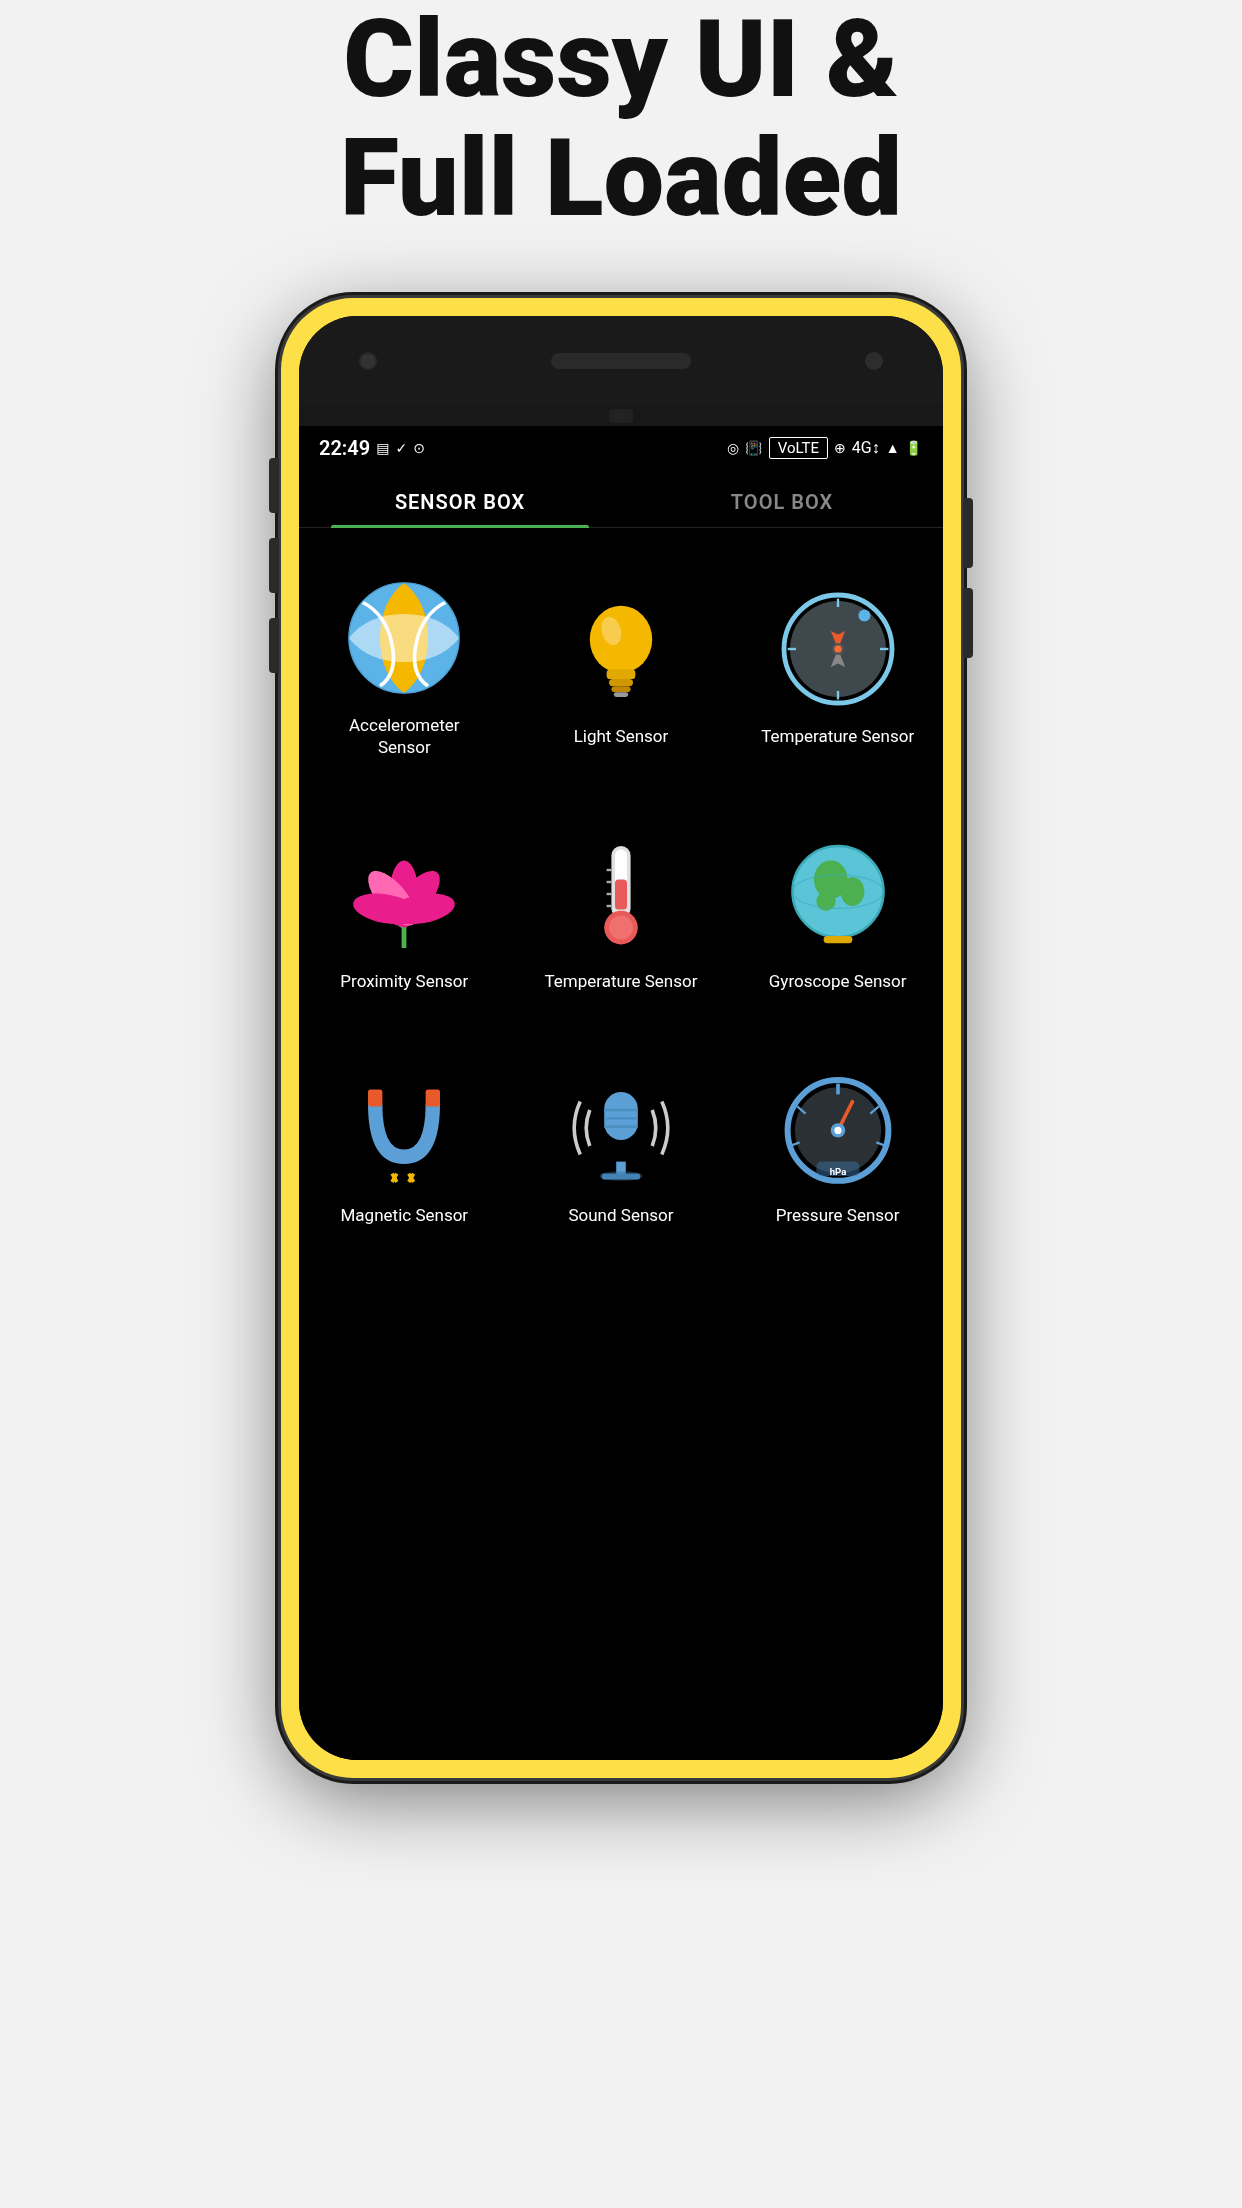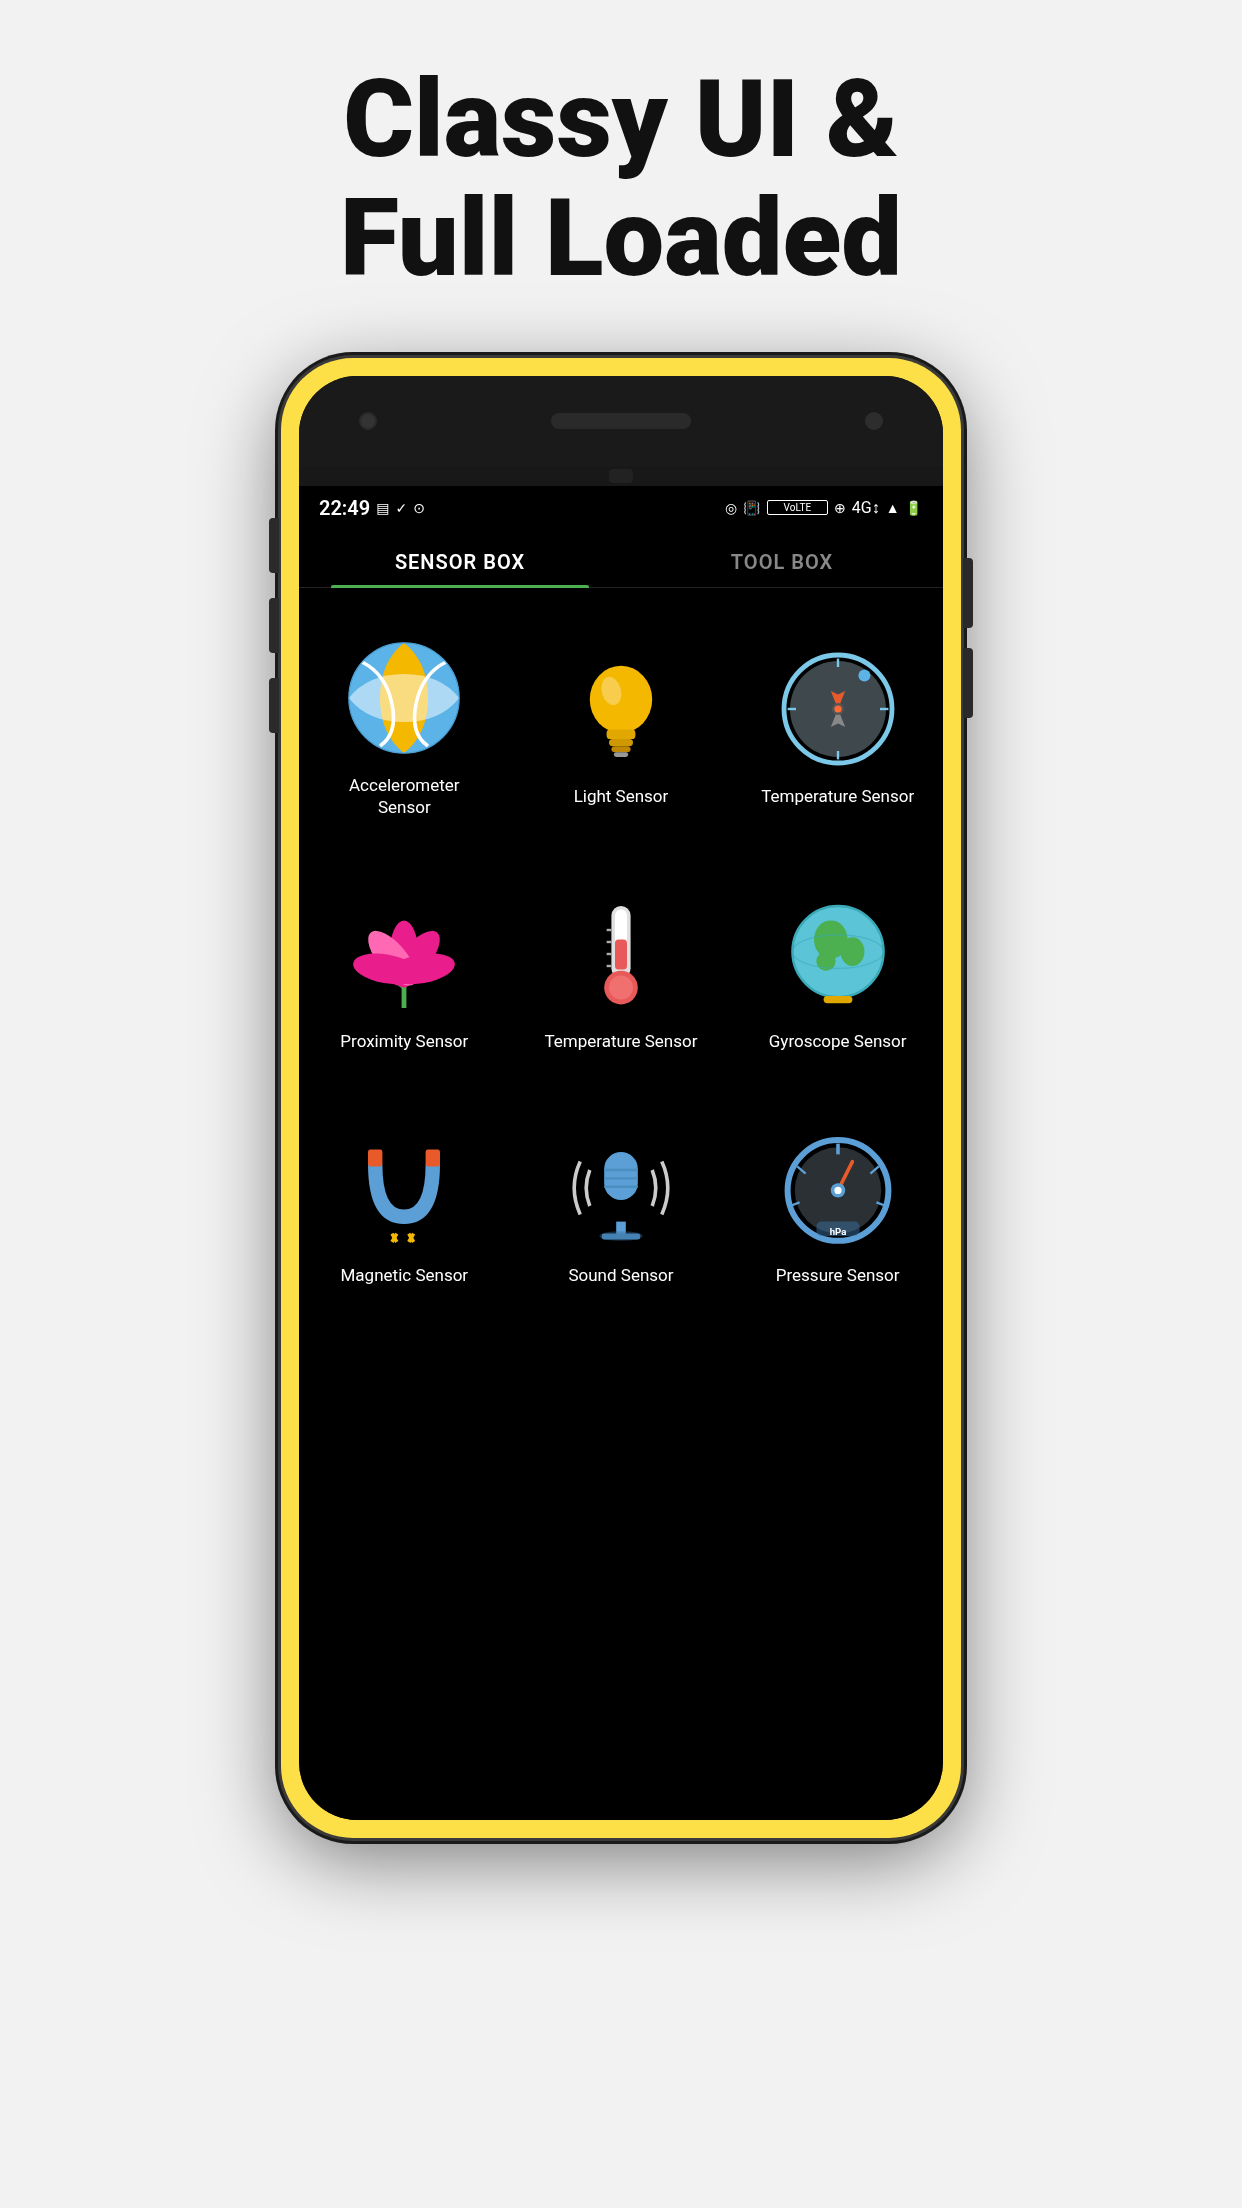--- a/index.html
+++ b/index.html
@@ -8,21 +8,20 @@
       height: 2208px;
       background: #f2f2f2;
       font-family: -apple-system, BlinkMacSystemFont, 'Segoe UI', Roboto, sans-serif;
       overflow: hidden;
       position: relative;
     }
 
     
     .page-header {
       text-align: center;
-      padding-top: 60px;
       padding-bottom: 40px;
     }
     .page-header h1 {
       font-size: 108px;
       font-weight: 900;
       color: #111;
       line-height: 1.1;
     }
 
     
@@ -272,21 +271,21 @@
       <div class="status-bar">
         <div class="status-left">
           <span class="status-time">22:49</span>
           <span class="status-icon">▤</span>
           <span class="status-icon">✓</span>
           <span class="status-icon">⊙</span>
         </div>
         <div class="status-icons">
           <span class="status-icon">◎</span>
           <span class="status-icon">📳</span>
-          <span class="status-icon" style="font-size:10px;color:#fff;border:1px solid #fff;padding:1px 16px;border-radius:2px;">VoLTE</span>
+          <span class="status-icon" style="font-size:15px;color:#fff;border:1px solid #fff;padding:1px 8px;border-radius:2px;">VoLTE</span>
           <span class="status-icon">⊕</span>
           <span class="status-icon" style="font-size:16px;text-align:center;">4G↕</span>
           <span class="status-icon">▲</span>
           <span class="status-icon">🔋</span>
         </div>
       </div>
 
       <div class="screen-content">
 
         <div class="tabs">

